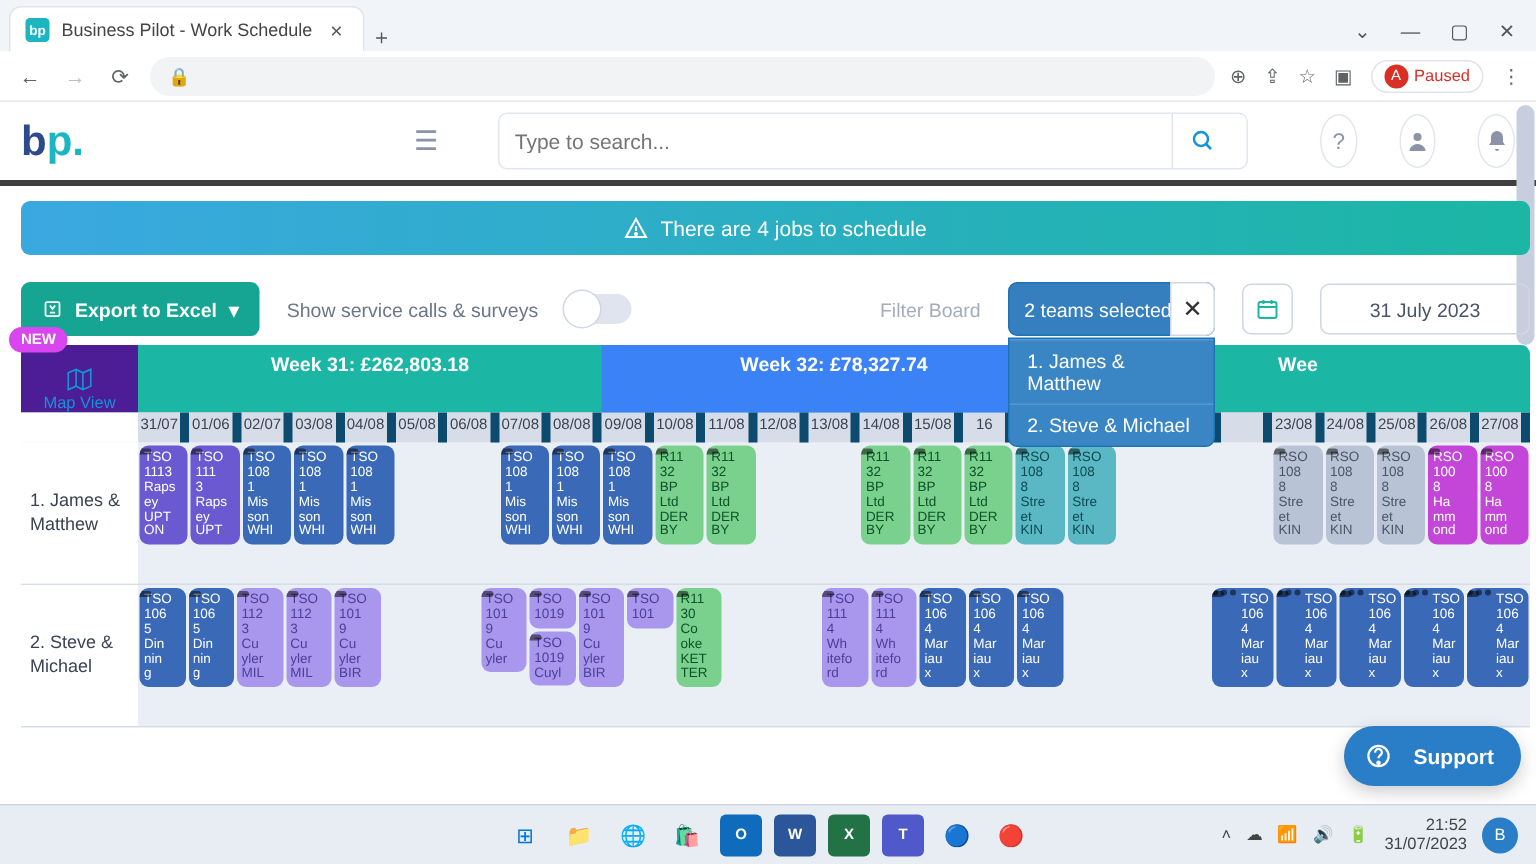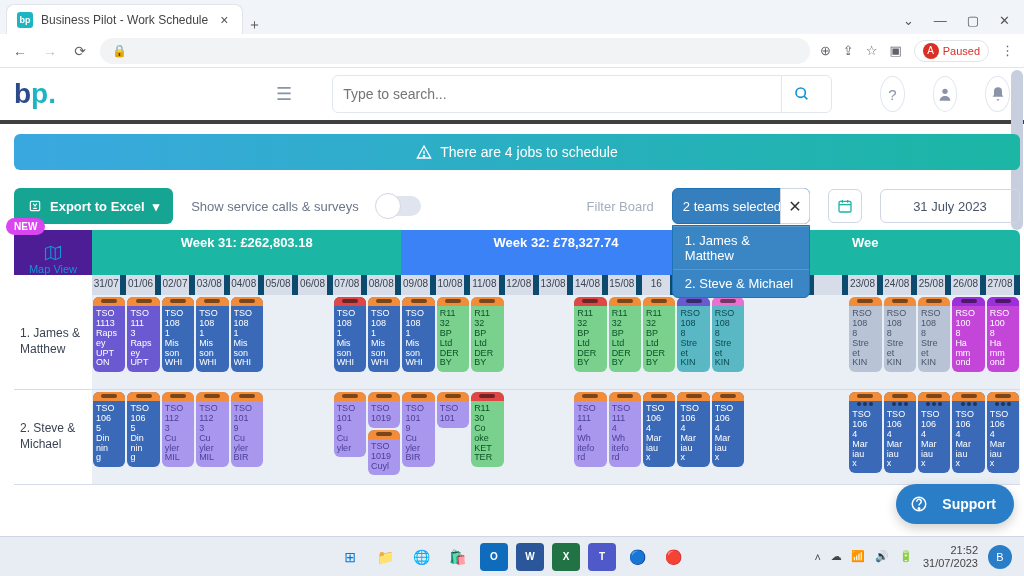--- a/index.html
+++ b/index.html
@@ -66,21 +66,21 @@
 .day-header { display:flex; background:#d7dde8; height:20px; }
 .day-header .side { flex:0 0 78px; background:#fff;}
 .day-header .d { flex:1; text-align:center; font-size:10px; color:#3a4352; border-right:6px solid #0c4a6e; padding-top:3px;}
 
 .rows { background:#eaeef5; }
 .row { display:flex; border-bottom:1px solid #d7dde8;}
 .row .side { flex:0 0 78px; background:#fff; display:flex; align-items:center; font-size:12px; color:#3a4352; padding:6px; line-height:1.3;}
 .cells { flex:1; display:flex; }
 .cell { flex:1; padding:2px 1px; display:flex; flex-direction:column; gap:2px; min-height:94px;}
 
-.card { border-radius:6px; overflow:hidden; font-size:9px; color:#fff; line-height:1.1; display:flex; flex-direction:column;}
+.card { border-radius:6px; overflow:hidden; font-size:9px; color:#fff; line-height:1.1; display:flex; flex-direction:row;}
 .card .top { height:9px; position:relative;}
 .card .top::after{content:''; position:absolute; left:50%; transform:translateX(-50%); top:2px; width:16px; height:4px; background:rgba(0,0,0,.5); border-radius:3px;}
 .card .body { padding:3px 3px 4px 3px; flex:1;}
 .card .body div{ white-space:nowrap; overflow:hidden;}
 
 
 .t-orange .top{background:#f28c38;} 
 .c-purple{background:#6a59d1;} .c-purple.light{background:#a997ee; color:#4a3f99;}
 .c-blue{background:#3a69b8;}
 .c-green{background:#7ad18d; color:#0d5228;}

